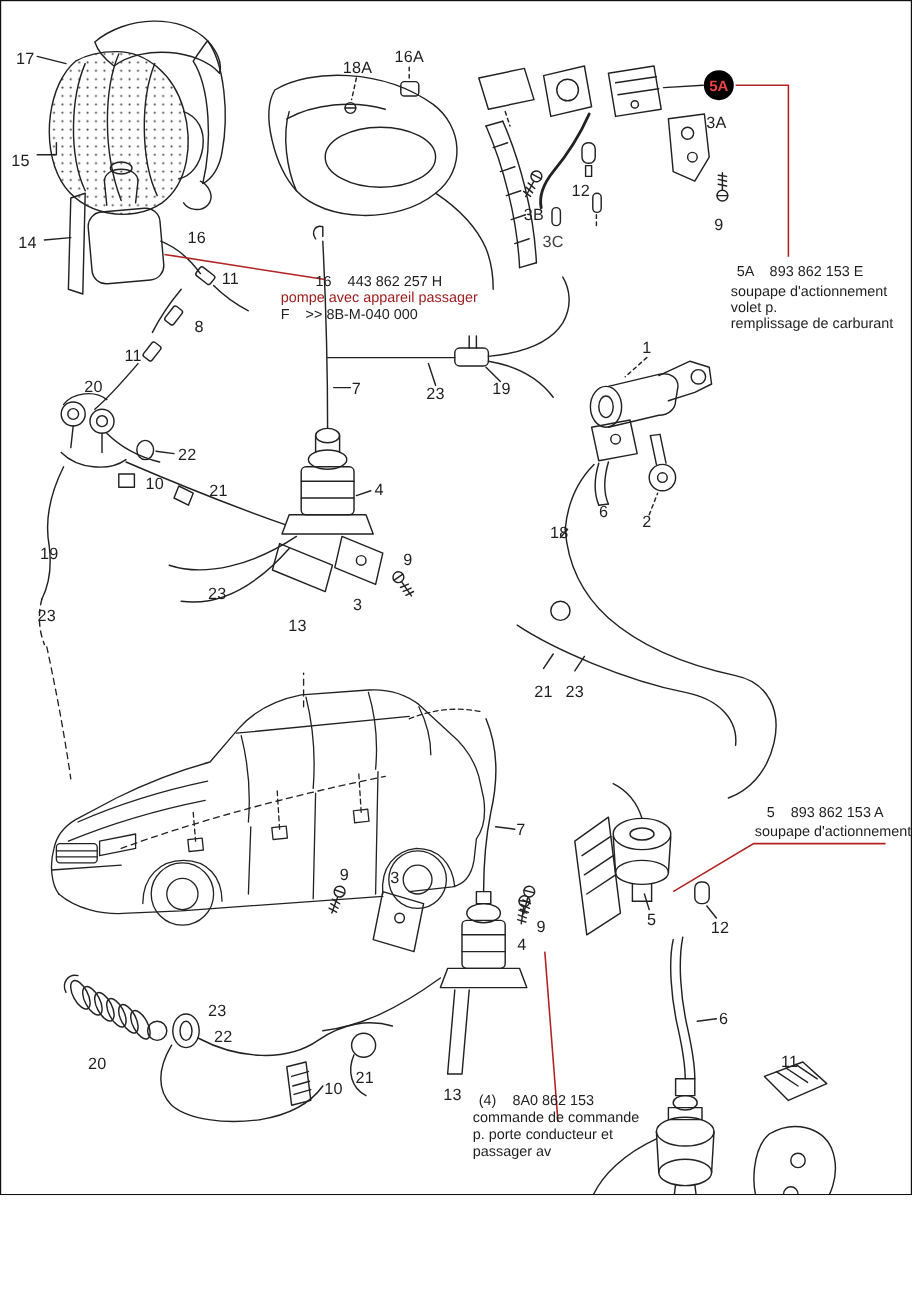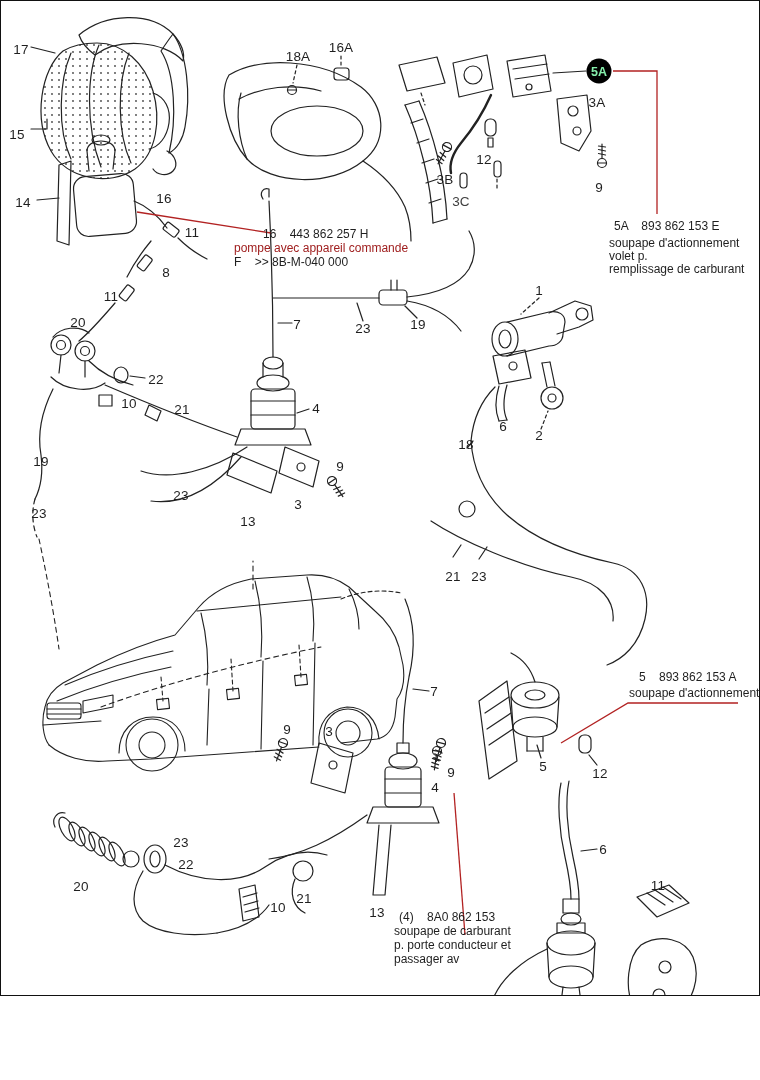--- a/index.html
+++ b/index.html
@@ -370,36 +370,36 @@
       <span class="callout" style="left: 277px; top: 906px; color: rgb(31, 31, 31);">10</span>
       <span class="callout" style="left: 180px; top: 841px; color: rgb(31, 31, 31);">23</span>
       <span class="callout" style="left: 185px; top: 863px; color: rgb(31, 31, 31);">22</span>
       <span class="callout" style="left: 80px; top: 885px; color: rgb(31, 31, 31);">20</span>
       <span class="callout" style="left: 602px; top: 848px; color: rgb(31, 31, 31);">6</span>
       <span class="callout" style="left: 657px; top: 884px; color: rgb(31, 31, 31);">11</span>
     </div>
   <div class="layer">
       <div class="note" style="left: 233px; top: 227px; line-height: 13px;">
         <div class="note-line" style="color: rgb(31, 31, 31); padding-left: 29px;">16    443 862 257 H</div>
-        <div class="note-line" style="color: rgb(160, 32, 32); margin-top: 1px;">pompe avec appareil commande</div>
+        <div class="note-line" style="color: rgb(160, 32, 32); margin-top: 1px;">pompe avec appareil passager</div>
         <div class="note-line" style="color: rgb(31, 31, 31); margin-top: 1px;">F    &gt;&gt; 8B-M-040 000</div>
       </div>
       <div class="note" style="left: 608px; top: 219px; line-height: 13px;">
         <div class="note-line" style="color: rgb(31, 31, 31); padding-left: 5px;">5A    893 862 153 E</div>
         <div class="note-line" style="color: rgb(31, 31, 31); margin-top: 4px;">soupape d'actionnement</div>
         <div class="note-line" style="color: rgb(31, 31, 31);">volet p.</div>
         <div class="note-line" style="color: rgb(31, 31, 31);">remplissage de carburant</div>
       </div>
       <div class="note" style="left: 628px; top: 670px; line-height: 13px;">
         <div class="note-line" style="color: rgb(31, 31, 31); padding-left: 10px;">5    893 862 153 A</div>
         <div class="note-line" style="color: rgb(31, 31, 31); margin-top: 3px;">soupape d'actionnement</div>
       </div>
       <div class="note" style="left: 393px; top: 910px; line-height: 13px;">
         <div class="note-line" style="color: rgb(31, 31, 31); padding-left: 5px;">(4)    8A0 862 153</div>
-        <div class="note-line" style="color: rgb(31, 31, 31); margin-top: 1px;">soupape de carburant</div>
+        <div class="note-line" style="color: rgb(31, 31, 31); margin-top: 1px;">commande de commande</div>
         <div class="note-line" style="color: rgb(31, 31, 31); margin-top: 1px;">p. porte conducteur et</div>
         <div class="note-line" style="color: rgb(31, 31, 31); margin-top: 1px;">passager av</div>
       </div>
     </div>
 
-  <div class="badge" style="left: 598px; top: 70px; background: rgb(0, 0, 0); color: #86efac; text-align: right;">5A</div>
+  <div class="badge" style="left: 598px; top: 70px; background: rgb(0, 0, 0); color: #ef4444; text-align: right;">5A</div>
 
 </div>
 
 </body></html>

